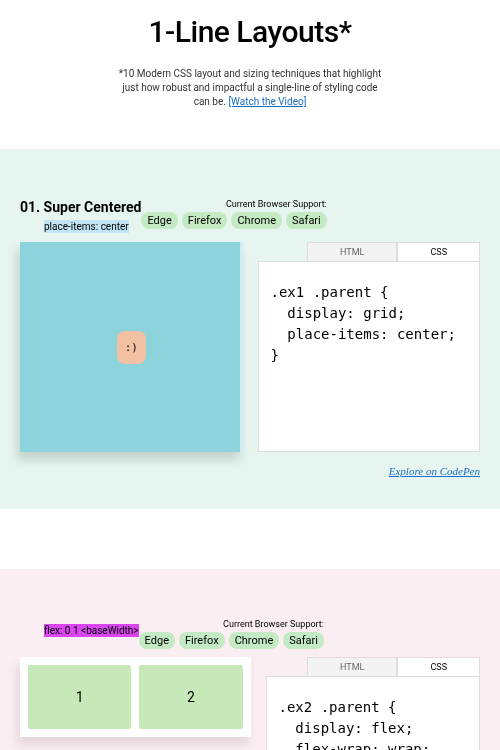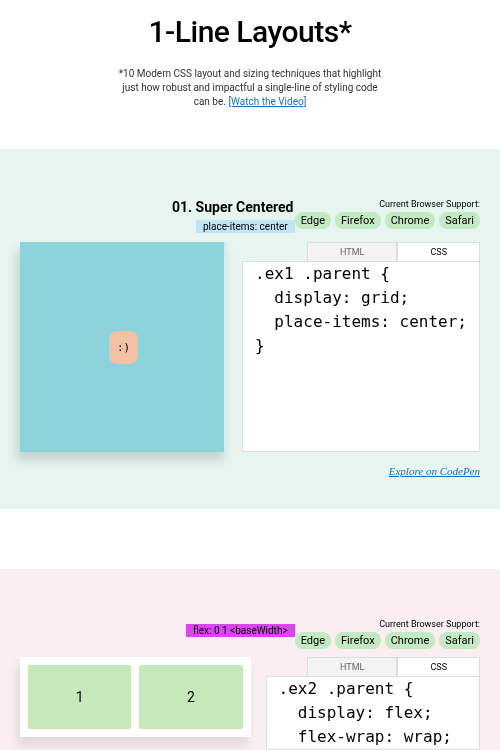--- a/index.html
+++ b/index.html
@@ -2,36 +2,36 @@
 <html><head>
 <meta charset="utf-8">
 <style>
 * { box-sizing: border-box; margin: 0; padding: 0; }
 body { font-family: -apple-system, BlinkMacSystemFont, "Segoe UI", Roboto, Helvetica, Arial, sans-serif; background: #fff; color: #000; width: 500px; }
 .hero { padding: 14px 20px 40px; text-align: center; }
 .hero h1 { font-size: 30px; font-weight: 500; letter-spacing: -0.5px; margin-bottom: 18px; }
 .hero p { font-size: 10px; color: #333; max-width: 270px; margin: 0 auto; line-height: 1.4; }
 .hero a { color: #1a6dc4; text-decoration: underline; }
 .section { background: #e6f5ef; padding: 50px 20px 30px; margin-bottom: 60px; }
-.section-head { display: flex; justify-content: flex-end; align-items: flex-start; margin-bottom: 8px; }
+.section-head { display: flex; justify-content: flex-start; align-items: flex-start; margin-bottom: 8px; }
 .section-title { font-size: 14px; font-weight: 700; }
-.section-sub { font-size: 10px; background: #c1e5f5; padding: 1px 7px; display: inline-block; margin-left: 24px; margin-top: 4px; }
+.section-sub { font-size: 10px; background: #c1e5f5; padding: 1px 0; display: inline-block; margin-left: 24px; margin-top: 4px; }
 .support { text-align: right; font-size: 9px; }
 .support-label { margin-bottom: 3px; display: block; }
 .badges { display: flex; gap: 4px; justify-content: flex-end; }
 .badge { background: #c3eac3; padding: 2px 6px; border-radius: 8px; font-size: 11px; }
 .content { display: flex; gap: 15px; margin-top: 8px; }
 .demo { flex: 1; background: #8dd3dc; height: 210px; display: grid; place-items: center; box-shadow: -3px 8px 10px rgba(0,0,0,0.15); position: relative; }
 .demo::after { content:""; position:absolute; right:0; top:0; bottom:0; width:3px; background: rgba(255,255,255,0.6); }
 .face { background: #f2c0a2; border-radius: 8px; padding: 10px 8px; font-size: 11px; font-family: monospace; }
 .code-side { flex: 1; display: flex; flex-direction: column; }
 .tabs { display: flex; justify-content: flex-end; background: transparent; }
 .tab { font-size: 9px; padding: 4px 32px; background: #fff; border: 1px solid #ddd; border-bottom: none; cursor: pointer; }
 .tab.inactive { background: #f3f3f3; color: #666; }
-.code-box { background: #fff; border: 1px solid #ddd; flex: 1; padding: 0 12px; font-family: Menlo, Consolas, monospace; font-size: 16px; line-height: 1.5; white-space: pre; min-height: 175px; }
+.code-box { background: #fff; border: 1px solid #ddd; flex: 1; padding: 20px 12px; font-family: Menlo, Consolas, monospace; font-size: 14px; line-height: 1.5; white-space: pre; min-height: 175px; }
 .explore { text-align: right; margin-top: 8px; }
 .explore a { font-size: 11px; font-style: italic; color: #1a6dc4; text-decoration: underline; font-family: Liberation Serif, serif; }
 .section2 { background: #fbeef3; padding: 50px 20px 0; }
 .demo2 { flex: 1; background: #fff; padding: 8px; display: flex; gap: 8px; box-shadow: -3px 8px 10px rgba(0,0,0,0.1); height: 80px; }
 .card { background: #c7e8b8; flex: 1; display: flex; align-items: center; justify-content: center; font-size: 14px; border-radius: 2px; }
 </style>
 </head>
 <body>
 
 <div class="hero">

